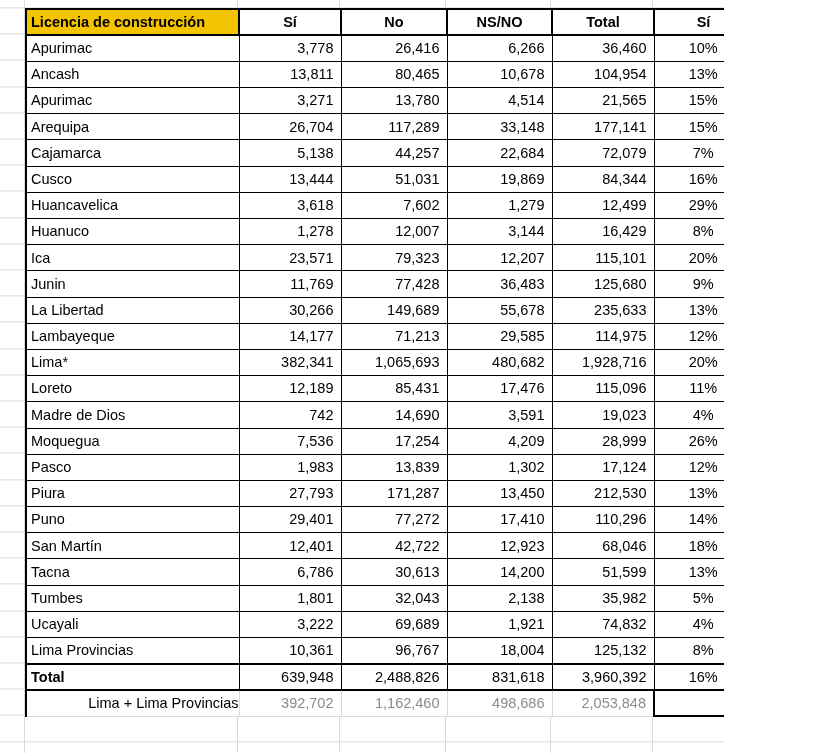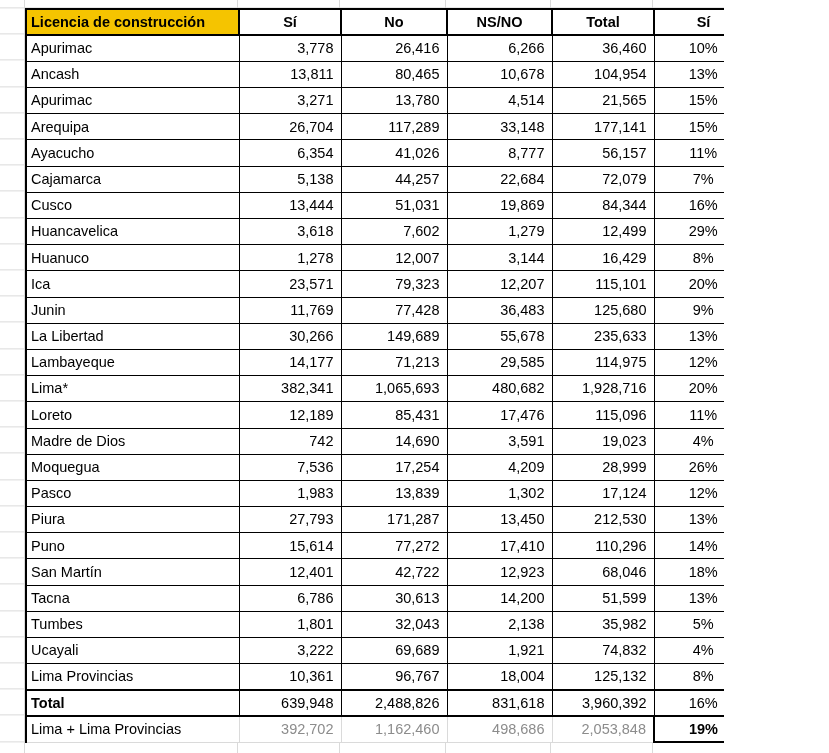--- a/index.html
+++ b/index.html
@@ -63,20 +63,21 @@
   td.c0, th.c0 { text-align: left; padding-left: 4px; }
   tbody td.c0 { border-left-width: 2px; }
   td.c1, td.c2, td.c3, td.c4 { text-align: right; padding-right: 7px; }
   td.c5, th.c5 { text-align: center; }
   tbody td.c5 { border-right-width: 2px; }
   tr.total td { border-top-width: 2px; border-bottom-width: 2px; }
   tr.total td.c0 { font-weight: bold; }
   tr.footer td {
     border: 1px solid var(--grid, #dadada);
     color: var(--muted, #8c8c8c);
+    text-align: right;
   }
   tr.footer td.c0 {
     border-left: 2px solid #000000;
     color: #000000;
   }
   tr.footer td.c5 {
     border-left: 2px solid #000000;
     border-right: 2px solid #000000;
     border-bottom: 2px solid #000000;
     color: #000000;
@@ -142,28 +143,20 @@
         </tr>
         <tr class="data">
           <td class="c0">Arequipa</td>
           <td class="c1">26,704</td>
           <td class="c2">117,289</td>
           <td class="c3">33,148</td>
           <td class="c4">177,141</td>
           <td class="c5">15%</td>
         </tr>
         <tr class="data">
-          <td class="c0">Ayacucho</td>
-          <td class="c1">6,354</td>
-          <td class="c2">41,026</td>
-          <td class="c3">8,777</td>
-          <td class="c4">56,157</td>
-          <td class="c5">11%</td>
-        </tr>
-        <tr class="data">
           <td class="c0">Cajamarca</td>
           <td class="c1">5,138</td>
           <td class="c2">44,257</td>
           <td class="c3">22,684</td>
           <td class="c4">72,079</td>
           <td class="c5">7%</td>
         </tr>
         <tr class="data">
           <td class="c0">Cusco</td>
           <td class="c1">13,444</td>
@@ -263,21 +256,21 @@
         <tr class="data">
           <td class="c0">Piura</td>
           <td class="c1">27,793</td>
           <td class="c2">171,287</td>
           <td class="c3">13,450</td>
           <td class="c4">212,530</td>
           <td class="c5">13%</td>
         </tr>
         <tr class="data">
           <td class="c0">Puno</td>
-          <td class="c1">15,614</td>
+          <td class="c1">29,401</td>
           <td class="c2">77,272</td>
           <td class="c3">17,410</td>
           <td class="c4">110,296</td>
           <td class="c5">14%</td>
         </tr>
         <tr class="data">
           <td class="c0">San Martín</td>
           <td class="c1">12,401</td>
           <td class="c2">42,722</td>
           <td class="c3">12,923</td>

